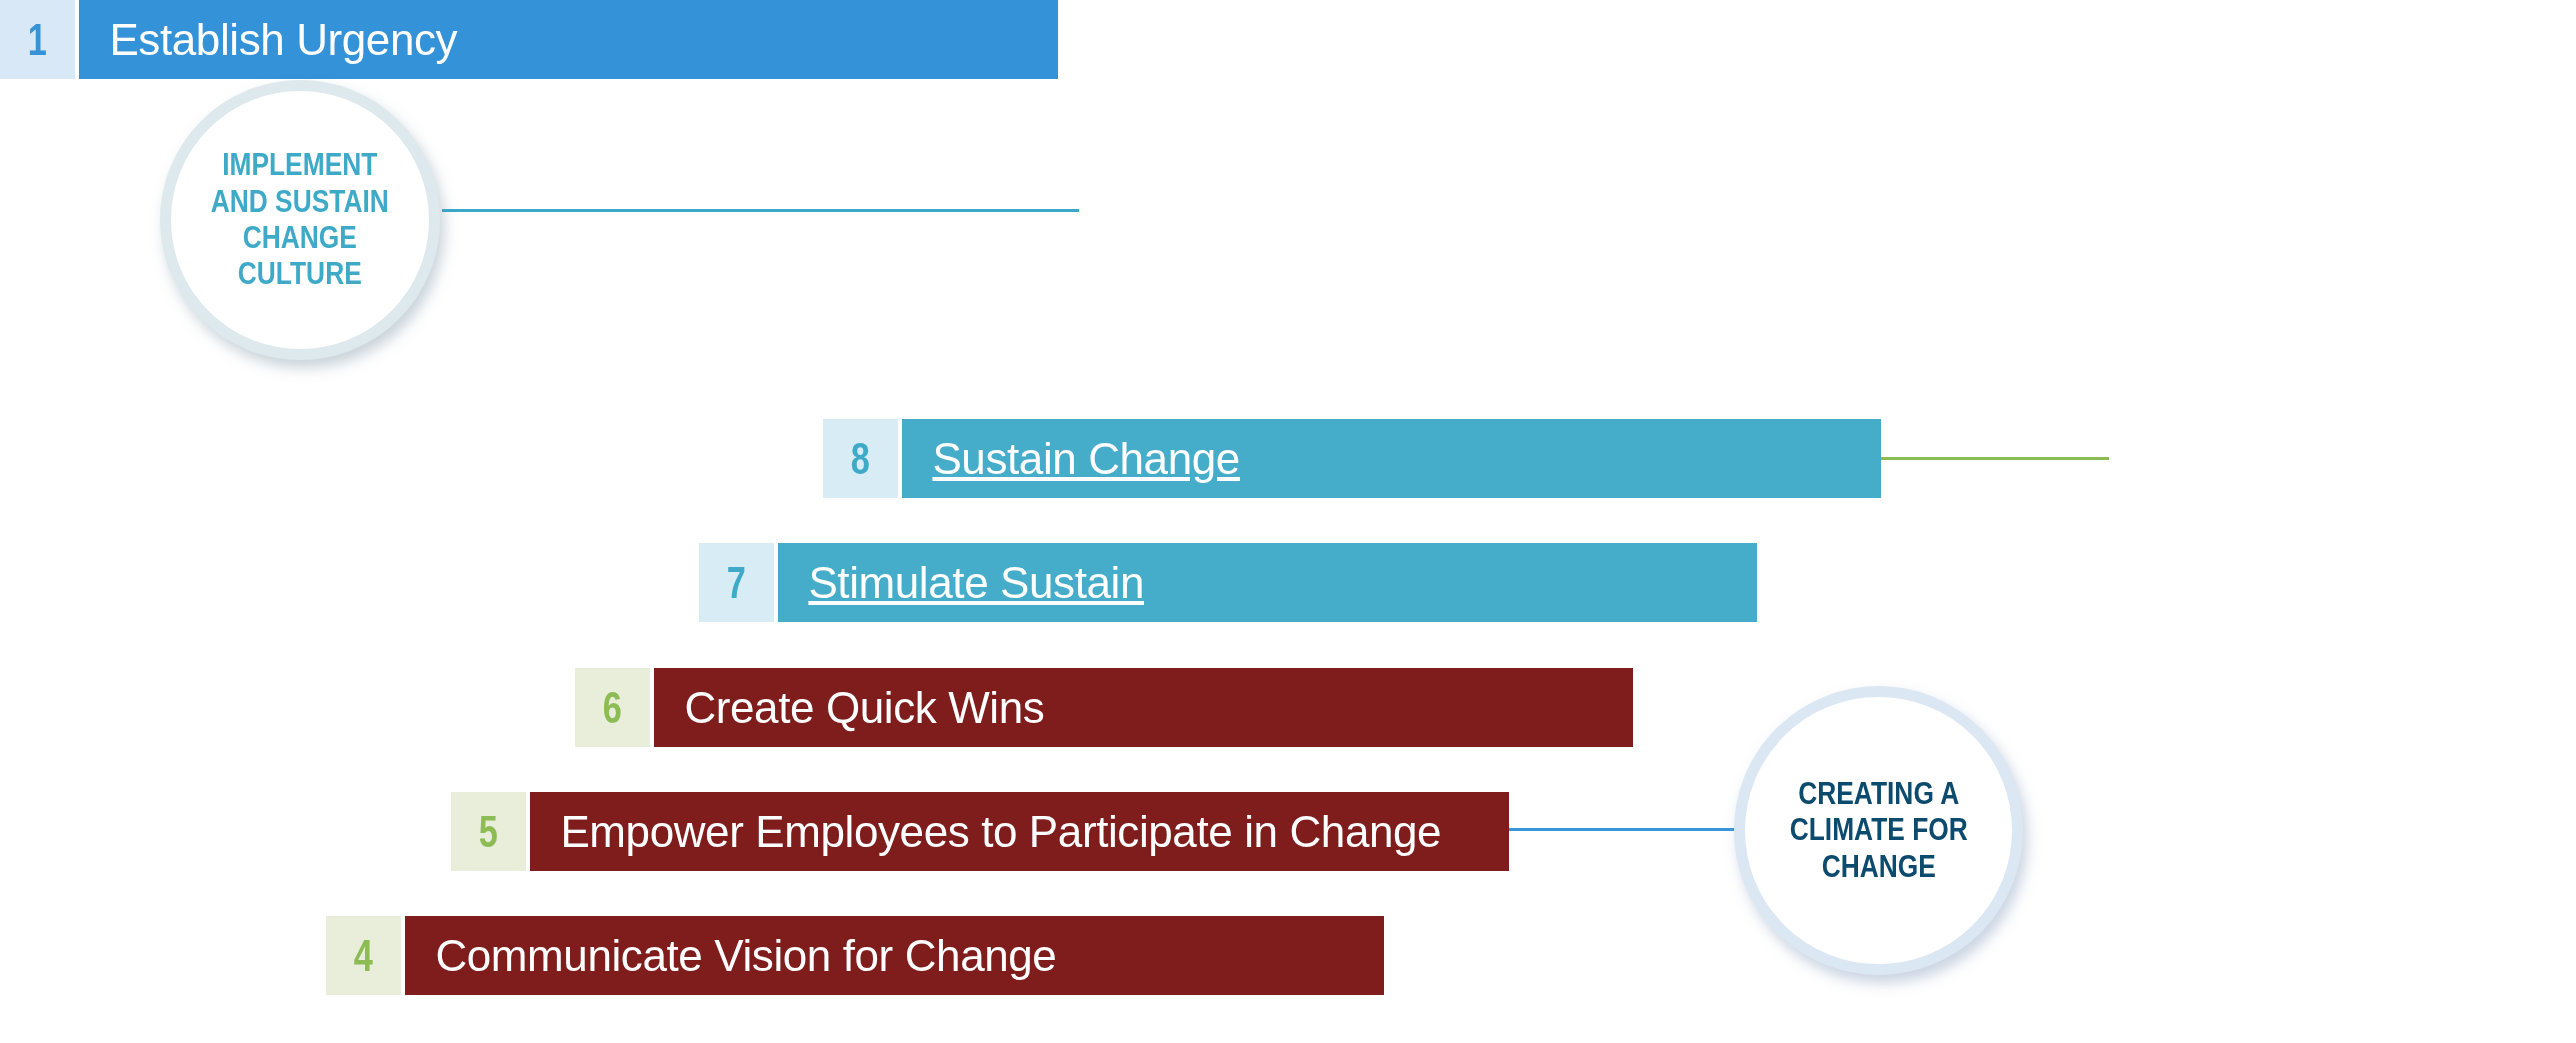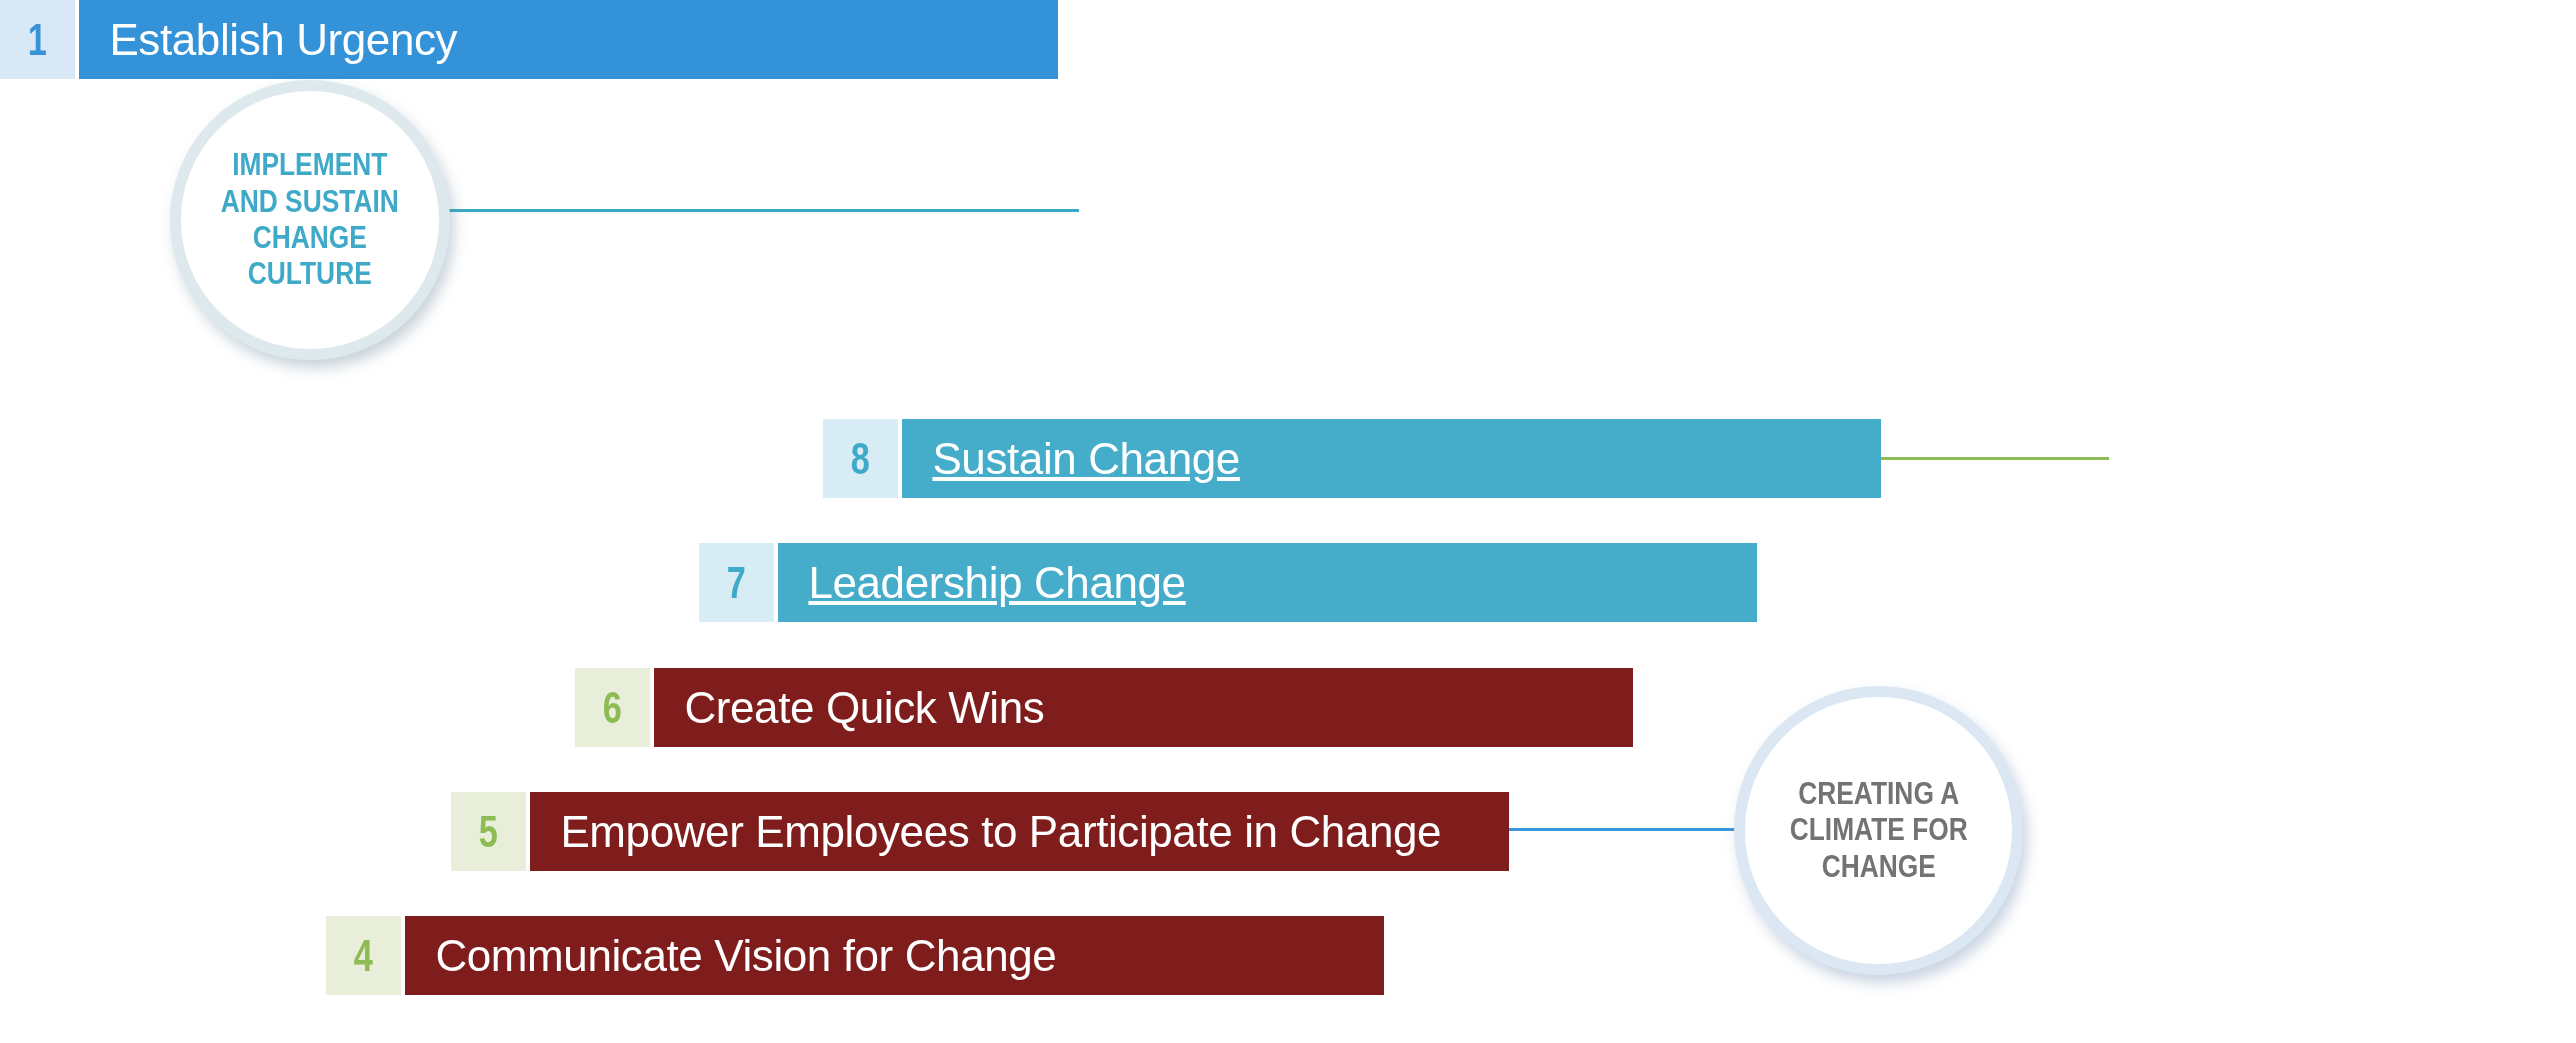--- a/index.html
+++ b/index.html
@@ -66,36 +66,36 @@
     background:#ffffff;
     display:flex;align-items:center;justify-content:center;
     text-align:center;
     z-index:3;
     font-weight:bold;
     line-height:1.17;
     white-space:pre-line;
   }
   .phase-circle .label{display:block;transform:scaleX(0.85);font-size:31px;}
   #circle-culture{
-    left:170px;top:80px;width:280px;height:280px;
+    left:160px;top:80px;width:280px;height:280px;
     border:11.4px solid #dee9ee;
     box-shadow:4.4px 7.9px 14px rgba(100,130,150,0.35);
     color:#3fa9c8;
   }
   #circle-company{
     left:2104px;top:313px;width:296px;height:296px;
     border:11.4px solid #e9ecdb;
     box-shadow:4.4px 7.9px 14px rgba(130,140,105,0.30);
     color:#8fbd58;
   }
   #circle-climate{
     left:1734px;top:686px;width:289px;height:289px;
     border:11.4px solid #dbe7f3;
     box-shadow:4.4px 7.9px 14px rgba(100,130,170,0.35);
-    color:#737373;
+    color:#0c4a6e;
   }
 </style>
 </head>
 <body>
 
 <div id="stage">
 
   <div id="line-culture" class="connector teal"></div>
   <div id="line-company" class="connector green"></div>
   <div id="line-climate" class="connector blue"></div>
@@ -106,21 +106,21 @@
       </div>
     <div class="bar">
         <span>Sustain Change</span>
       </div>
   </div>
   <div class="row theme-teal">
     <div class="numbox">
         <span>7</span>
       </div>
     <div class="bar">
-        <span>Leadership Change</span>
+        <span>Stimulate Sustain</span>
       </div>
   </div>
   <div class="row theme-green">
     <div class="numbox">
         <span>6</span>
       </div>
     <div class="bar">
         <span>Create Quick Wins</span>
       </div>
   </div>

